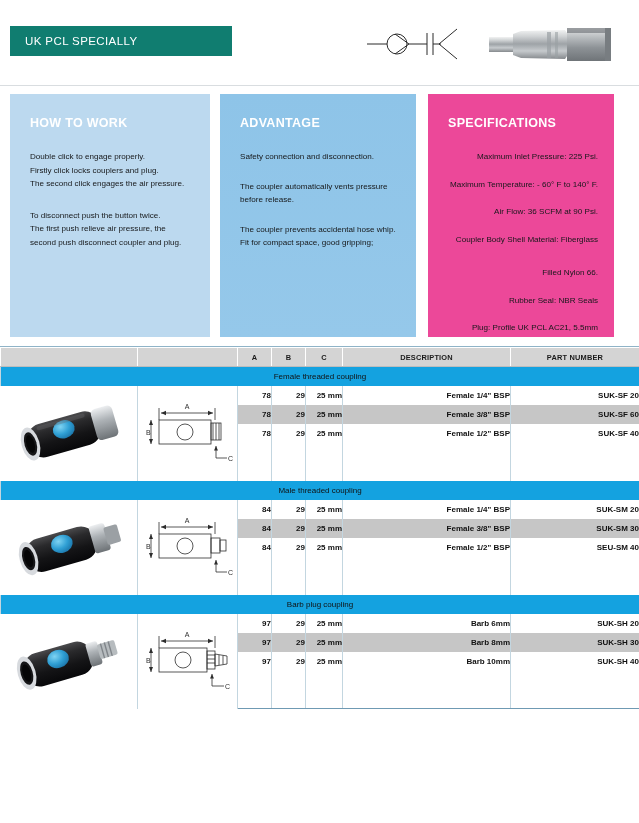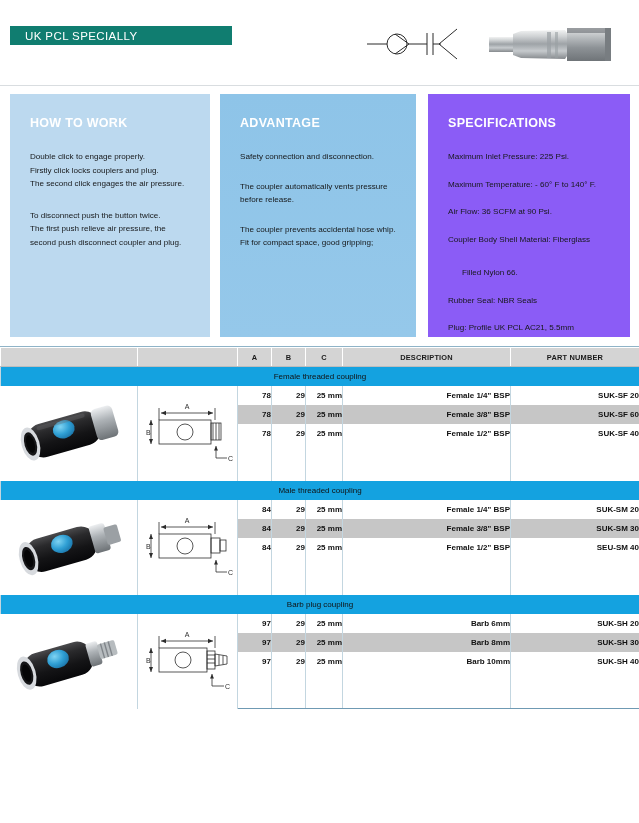--- a/index.html
+++ b/index.html
@@ -15,21 +15,21 @@
   
   .header {
     position: relative;
     height: 86px;
     width: 639px;
     border-bottom: 1px solid #d9dde0;
   }
   .title-bar {
     position: absolute;
     left: 10px; top: 26px;
-    width: 222px; height: 19px;
+    width: 222px; height: 30px;
     background: #107d70;
     display: flex; align-items: center;
   }
   .title-bar span {
     color: #ffffff;
     font-size: 11.5px;
     letter-spacing: .4px;
     padding-left: 15px;
   }
   .profile-text {
@@ -81,24 +81,24 @@
   .panel p.indent-sub { margin-top: -11px; padding-left: 14px; }
   .panel-how {
     left: 10px; width: 200px;
     background: #bcd9ef;
   }
   .panel-adv {
     left: 220px; width: 196px;
     background: linear-gradient(180deg, #8ec4e8 0%, #95c8ea 100%);
   }
   .panel-spec {
-    left: 428px; width: 202px;
-    background: #8b5cf6;
-  }
-  .panel-spec p { margin-bottom: 14px; }
+    left: 428px; width: 186px;
+    background: #ec4899;
+  }
+  .panel-spec p { margin-bottom: 14px; text-align: right; }
 
   
   .table-wrap {
     position: relative;
     width: 639px;
     border-top: 1px solid #8fb3c7;
   }
   .ptable {
     width: 639px;
     border-collapse: collapse;

